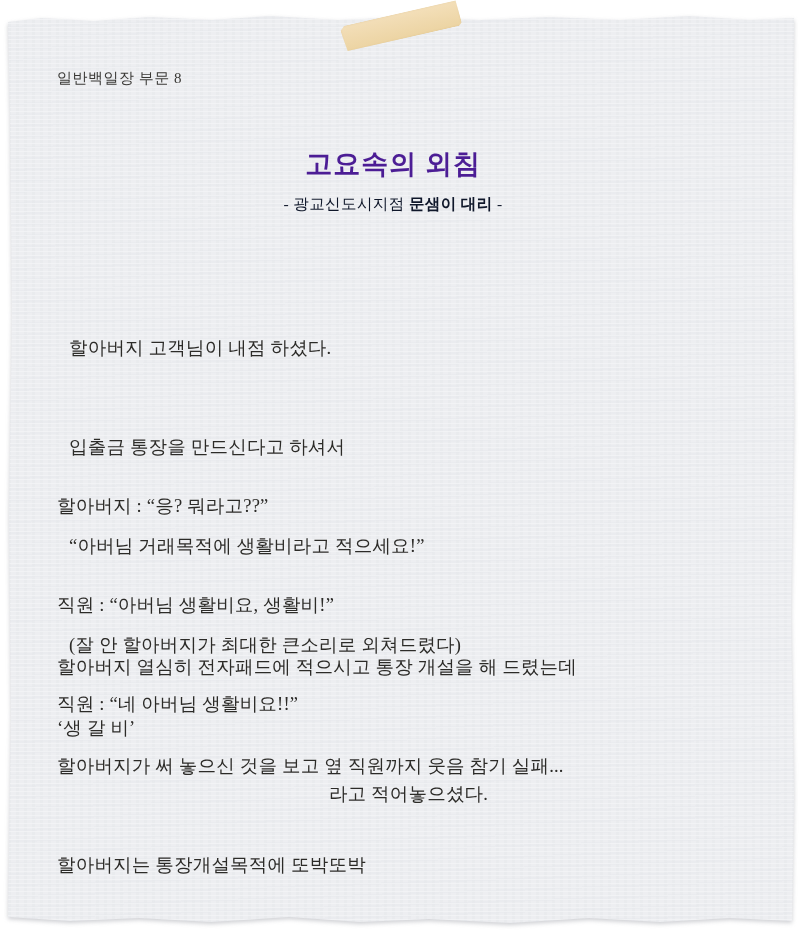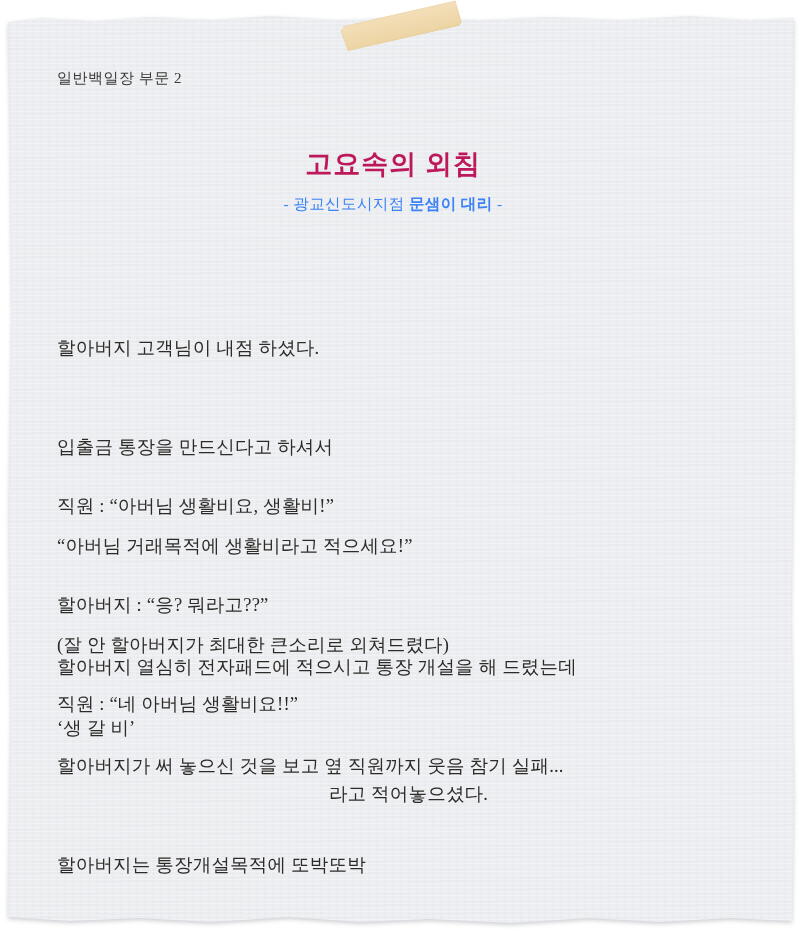--- a/index.html
+++ b/index.html
@@ -38,63 +38,63 @@
     transform:rotate(-13deg);
     clip-path:polygon(0% 16%, 4% 0%, 99% 2%, 100% 88%, 97% 100%, 2% 98%);
     box-shadow:inset 0 0 2px rgba(196,166,114,.45);
   }
   .meta {
     position:absolute; left:57px; top:66px;
     font-size:15px; line-height:24px; color:#3a3936; letter-spacing:.5px;
   }
   .title {
     position:absolute; left:0; right:14px; top:146px; text-align:center;
-    font-size:27px; line-height:36px; font-weight:700; color:#be185d; letter-spacing:1px;
+    font-size:27px; line-height:36px; font-weight:700; color:#4c1d95; letter-spacing:1px;
   }
   .subtitle {
     position:absolute; left:0; right:14px; top:192px; text-align:center;
-    font-size:15.5px; line-height:24px; color:#3b82f6; letter-spacing:.4px;
+    font-size:15.5px; line-height:24px; color:#0f172a; letter-spacing:.4px;
   }
   .subtitle .bold { font-weight:700; }
   .block {
     position:absolute; left:57px; right:40px;
     font-size:18.5px; line-height:33px; color:#2c2b28; letter-spacing:.2px;
     white-space:pre-wrap;
   }
-  .p1 { top:266px; }
+  .p1 { top:266px;margin-left:12px; }
   .p2 { top:424px; }
   .p3 { top:585px; }
   .highlight { top:712px; }
   .closing { top:778px;text-align:center; }
 </style>
 </head>
 <body>
 
 <div class="canvas">
   <div class="paper-wrap">
     <div class="paper"></div>
   </div>
   <div class="tape"></div>
 
-  <div class="meta">일반백일장 부문 2</div>
+  <div class="meta">일반백일장 부문 8</div>
 
   <h1 class="title">고요속의 외침</h1>
 
   <div class="subtitle"><span>- 광교신도시지점 </span><span class="bold">문샘이 대리</span><span> -</span></div>
 
   <div class="block p1">
     <div>할아버지 고객님이 내점 하셨다.</div>
     <div>입출금 통장을 만드신다고 하셔서</div>
     <div>“아버님 거래목적에 생활비라고 적으세요!”</div>
     <div>(잘 안 할아버지가 최대한 큰소리로 외쳐드렸다)</div>
   </div>
 
   <div class="block p2">
+    <div>할아버지 : “응? 뭐라고??”</div>
     <div>직원 : “아버님 생활비요, 생활비!”</div>
-    <div>할아버지 : “응? 뭐라고??”</div>
     <div>직원 : “네 아버님 생활비요!!”</div>
   </div>
 
   <div class="block p3">
     <div>할아버지 열심히 전자패드에 적으시고 통장 개설을 해 드렸는데</div>
     <div>할아버지가 써 놓으신 것을 보고 옆 직원까지 웃음 참기 실패...</div>
     <div>할아버지는 통장개설목적에 또박또박</div>
   </div>
 
   <div class="block highlight">‘생 갈 비’</div>

